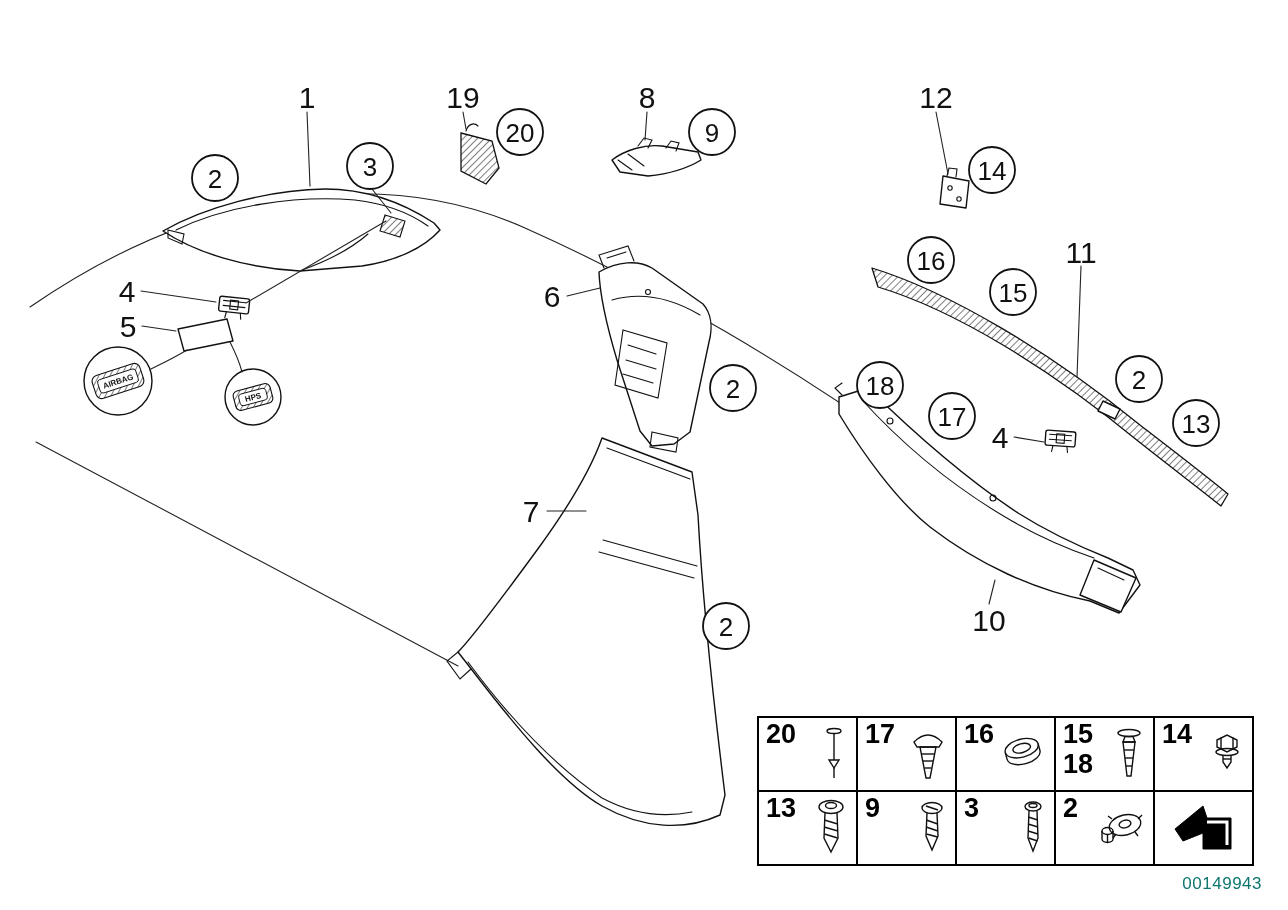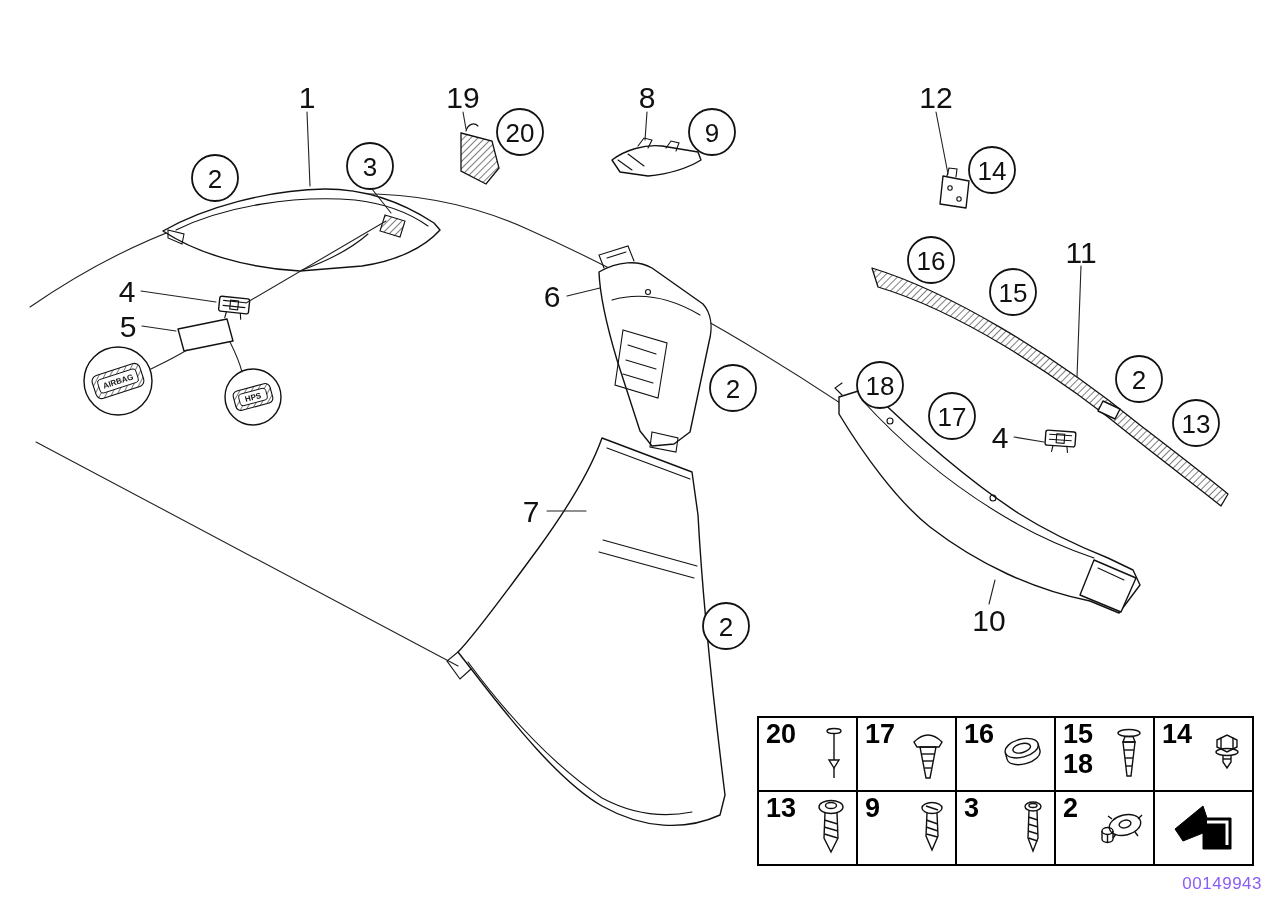--- a/index.html
+++ b/index.html
@@ -18,21 +18,21 @@
 
   
   table.legend { position:absolute; left:757px; top:716px; border-collapse:collapse; background:#fff; table-layout:fixed; }
   table.legend td { width:97px; height:72px; border:2px solid #000; position:relative; padding:0; background:#fff; }
   .cellnum { position:absolute; left:7px; top:2px; font:700 27px "Liberation Sans", sans-serif; color:#000; line-height:1.1; }
   .cellnum .l2 { display:block; }
   .cellicon { position:absolute; right:7px; top:50%; transform:translateY(-50%); }
   .cellicon.center { left:50%; right:auto; transform:translate(-50%,-50%); }
 
   .docnum { position:absolute; top:874px; right:26px; font:400 17px "Liberation Sans", sans-serif;
-            color:#8b5cf6; letter-spacing:0.5px; }
+            color:#0f766e; letter-spacing:0.5px; }
 </style>
 </head>
 <body>
 
 <div class="stage">
 
 <svg class="diagram" width="1288" height="910" viewBox="0 0 1288 910">
   <defs>
     <pattern id="hatch" width="5" height="5" patternUnits="userSpaceOnUse" patternTransform="rotate(45)">
       <line x1="0" y1="0" x2="0" y2="5" stroke="#111" stroke-width="1.1"></line>

